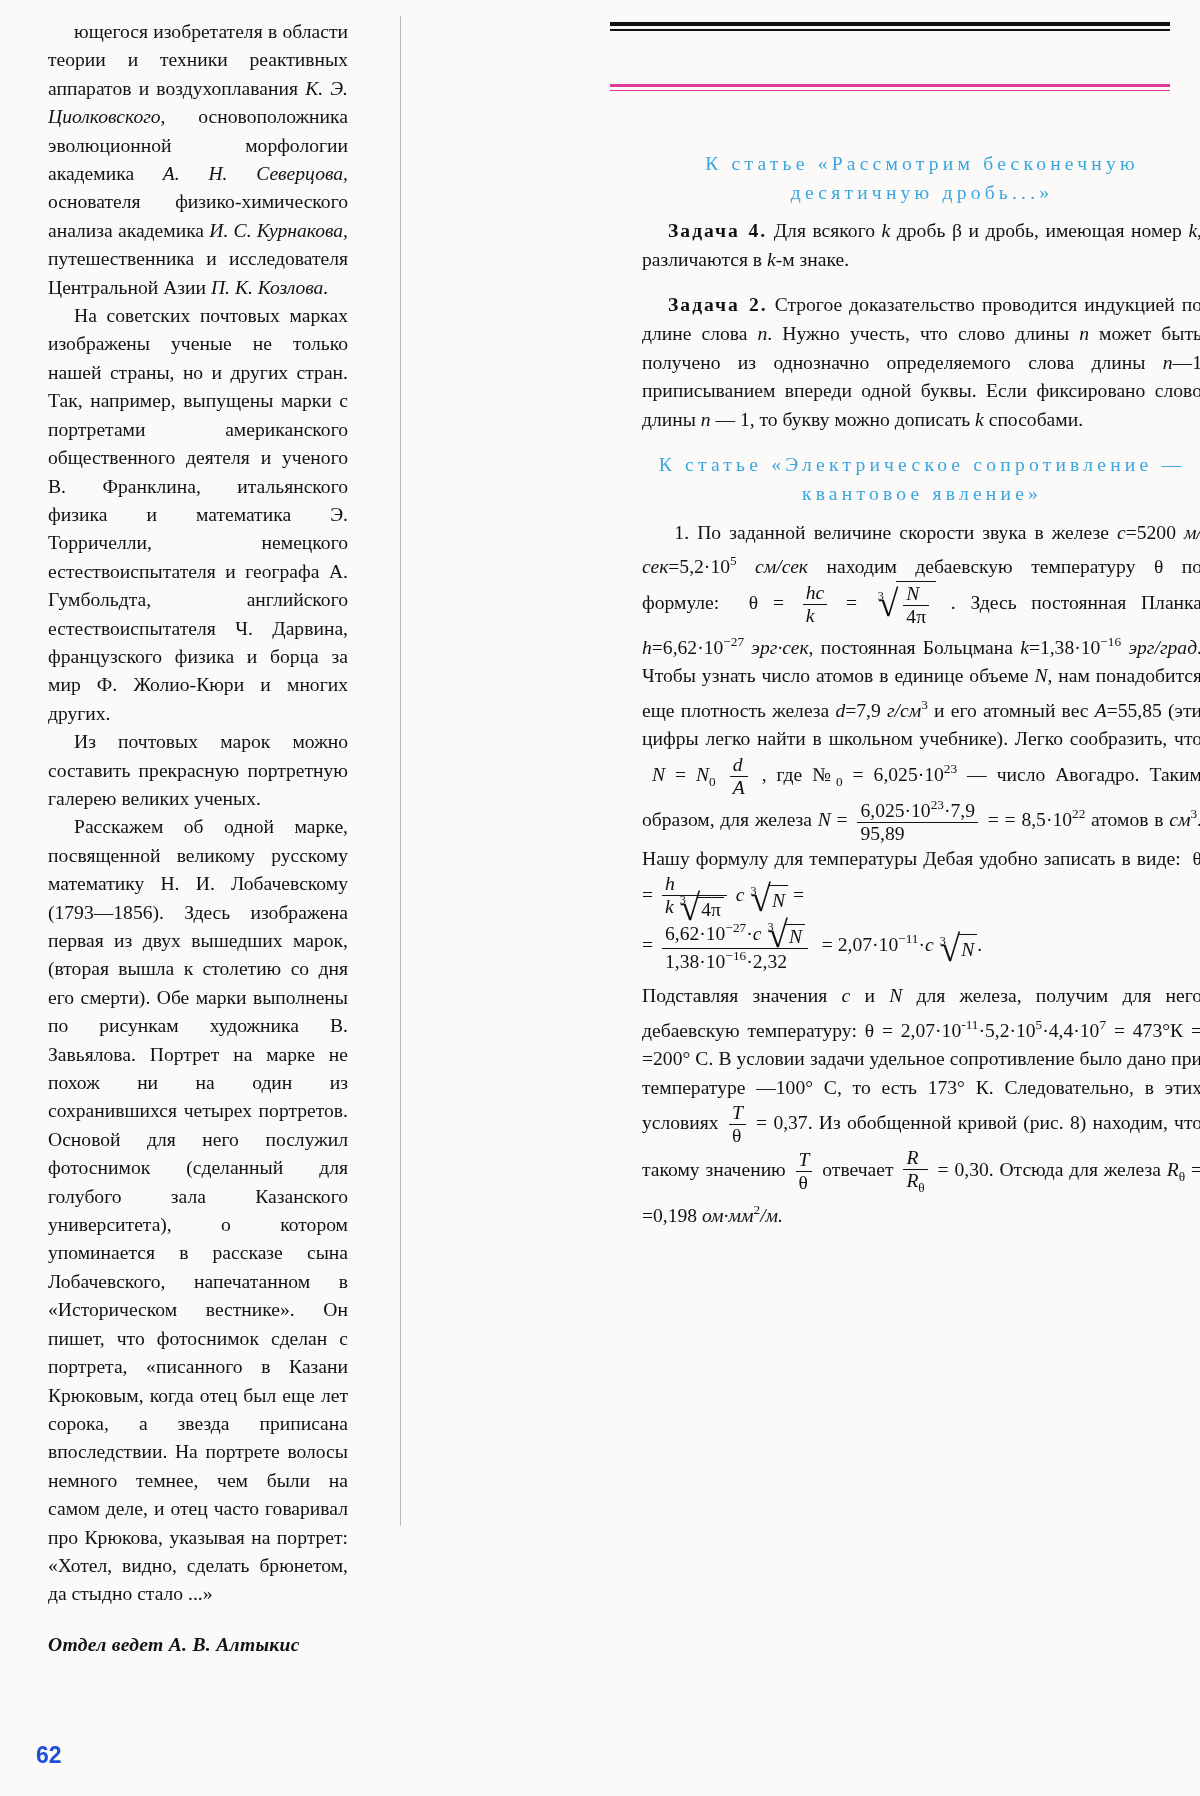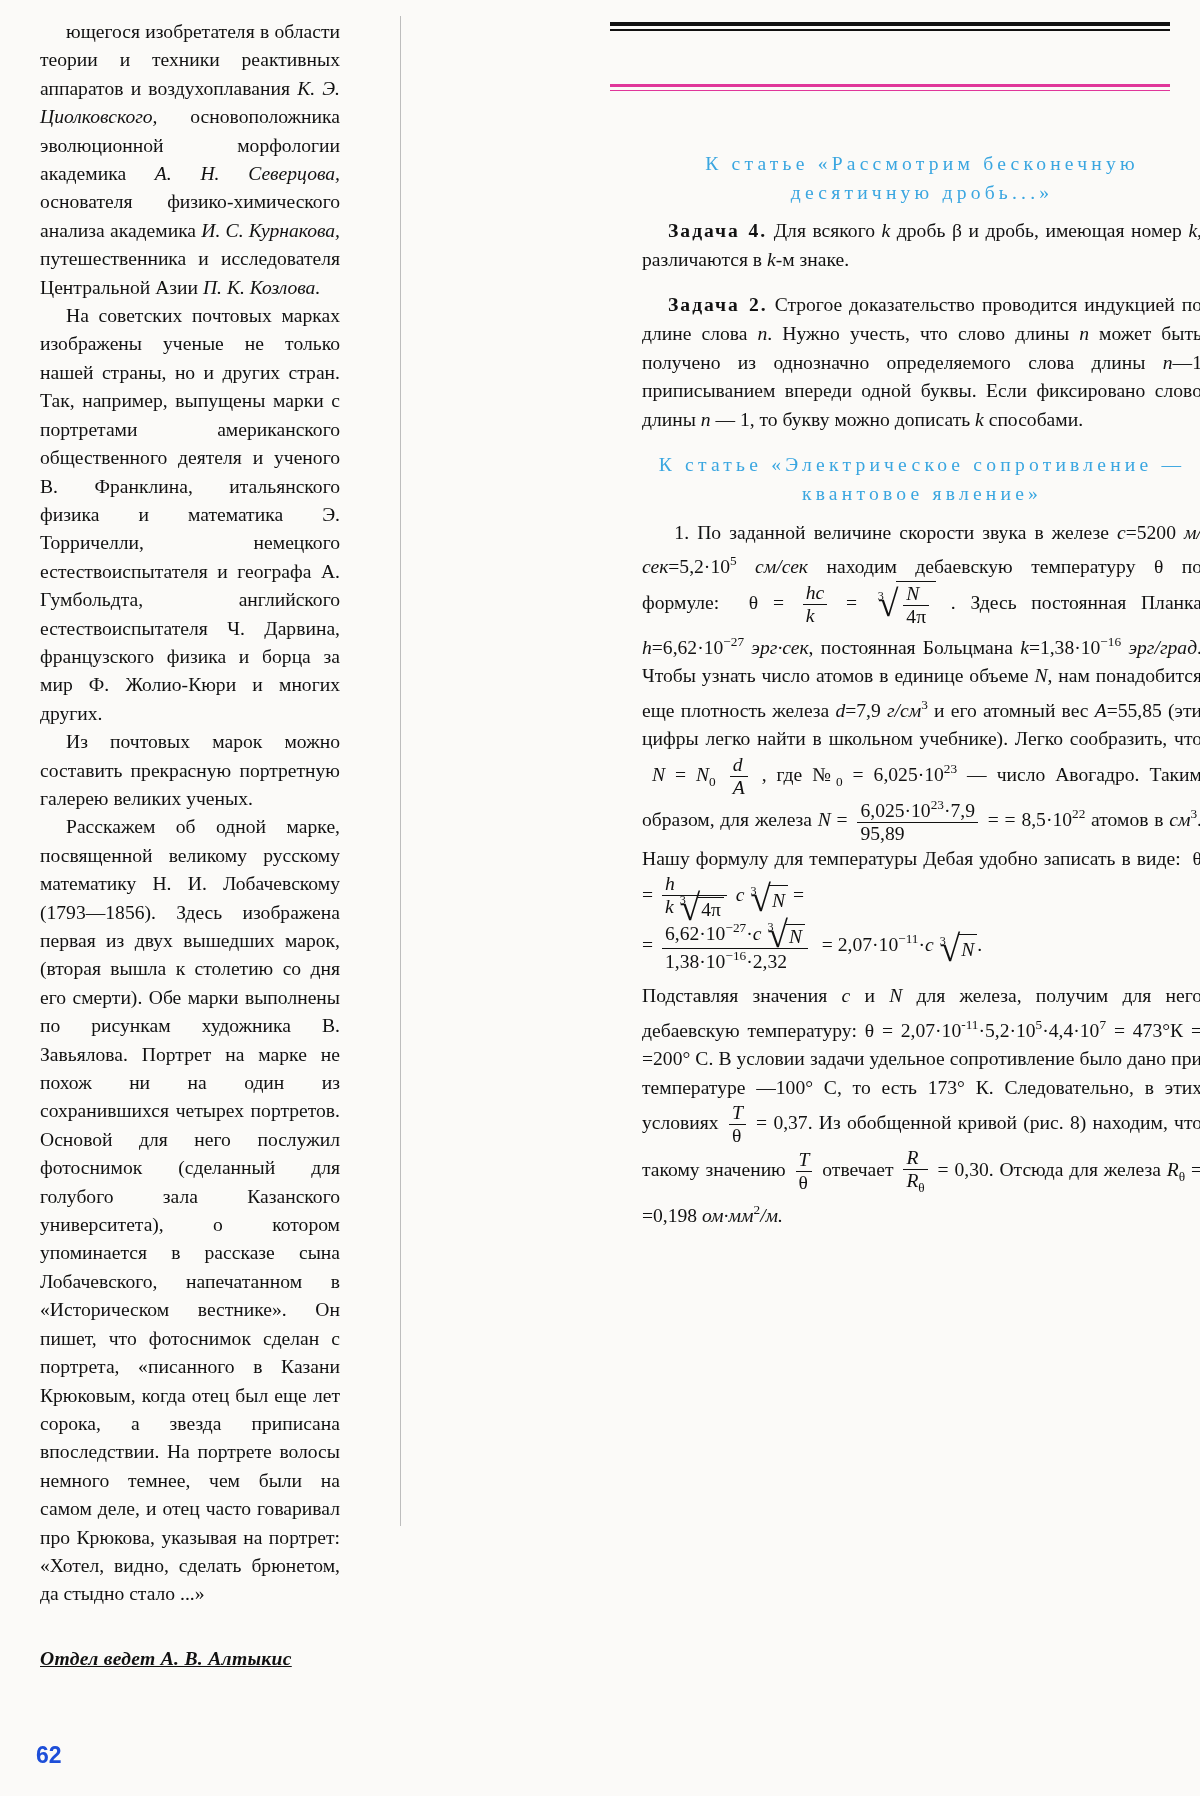--- a/index.html
+++ b/index.html
@@ -17,21 +17,21 @@
   }
   .page {
     position: absolute;
     left: 0; top: 0;
     width: 1200px;
     height: 1796px;
     background: #fbfaf8;
   }
   .col-left {
     position: absolute;
-    left: 40px;
+    left: 48px;
     top: 18px;
     width: 300px;
   }
   .divider {
     position: absolute;
     left: 400px;
     top: 16px;
     width: 1px;
     height: 1510px;
     background: #bdbdbd;
@@ -41,27 +41,26 @@
     text-align: justify;
     text-justify: inter-word;
     font-size: 19.5px;
     line-height: 28.2px;
     text-indent: 26px;
     hyphens: manual;
   }
   .col-left p { font-size: 19.6px; line-height: 28.4px; }
   .ital { font-style: italic; }
   .byline {
-    margin-top: 36px;
+    margin-top: 22px;
     font-style: italic;
     font-weight: bold;
     font-size: 19px;
     text-indent: 0;
     letter-spacing: 0.3px;
-    text-decoration: underline;
   }
   .folio {
     position: absolute;
     left: 36px;
     top: 1742px;
     font-family: "Liberation Sans", sans-serif;
     font-weight: bold;
     font-size: 23px;
     color: #1d4ed8;
   }

